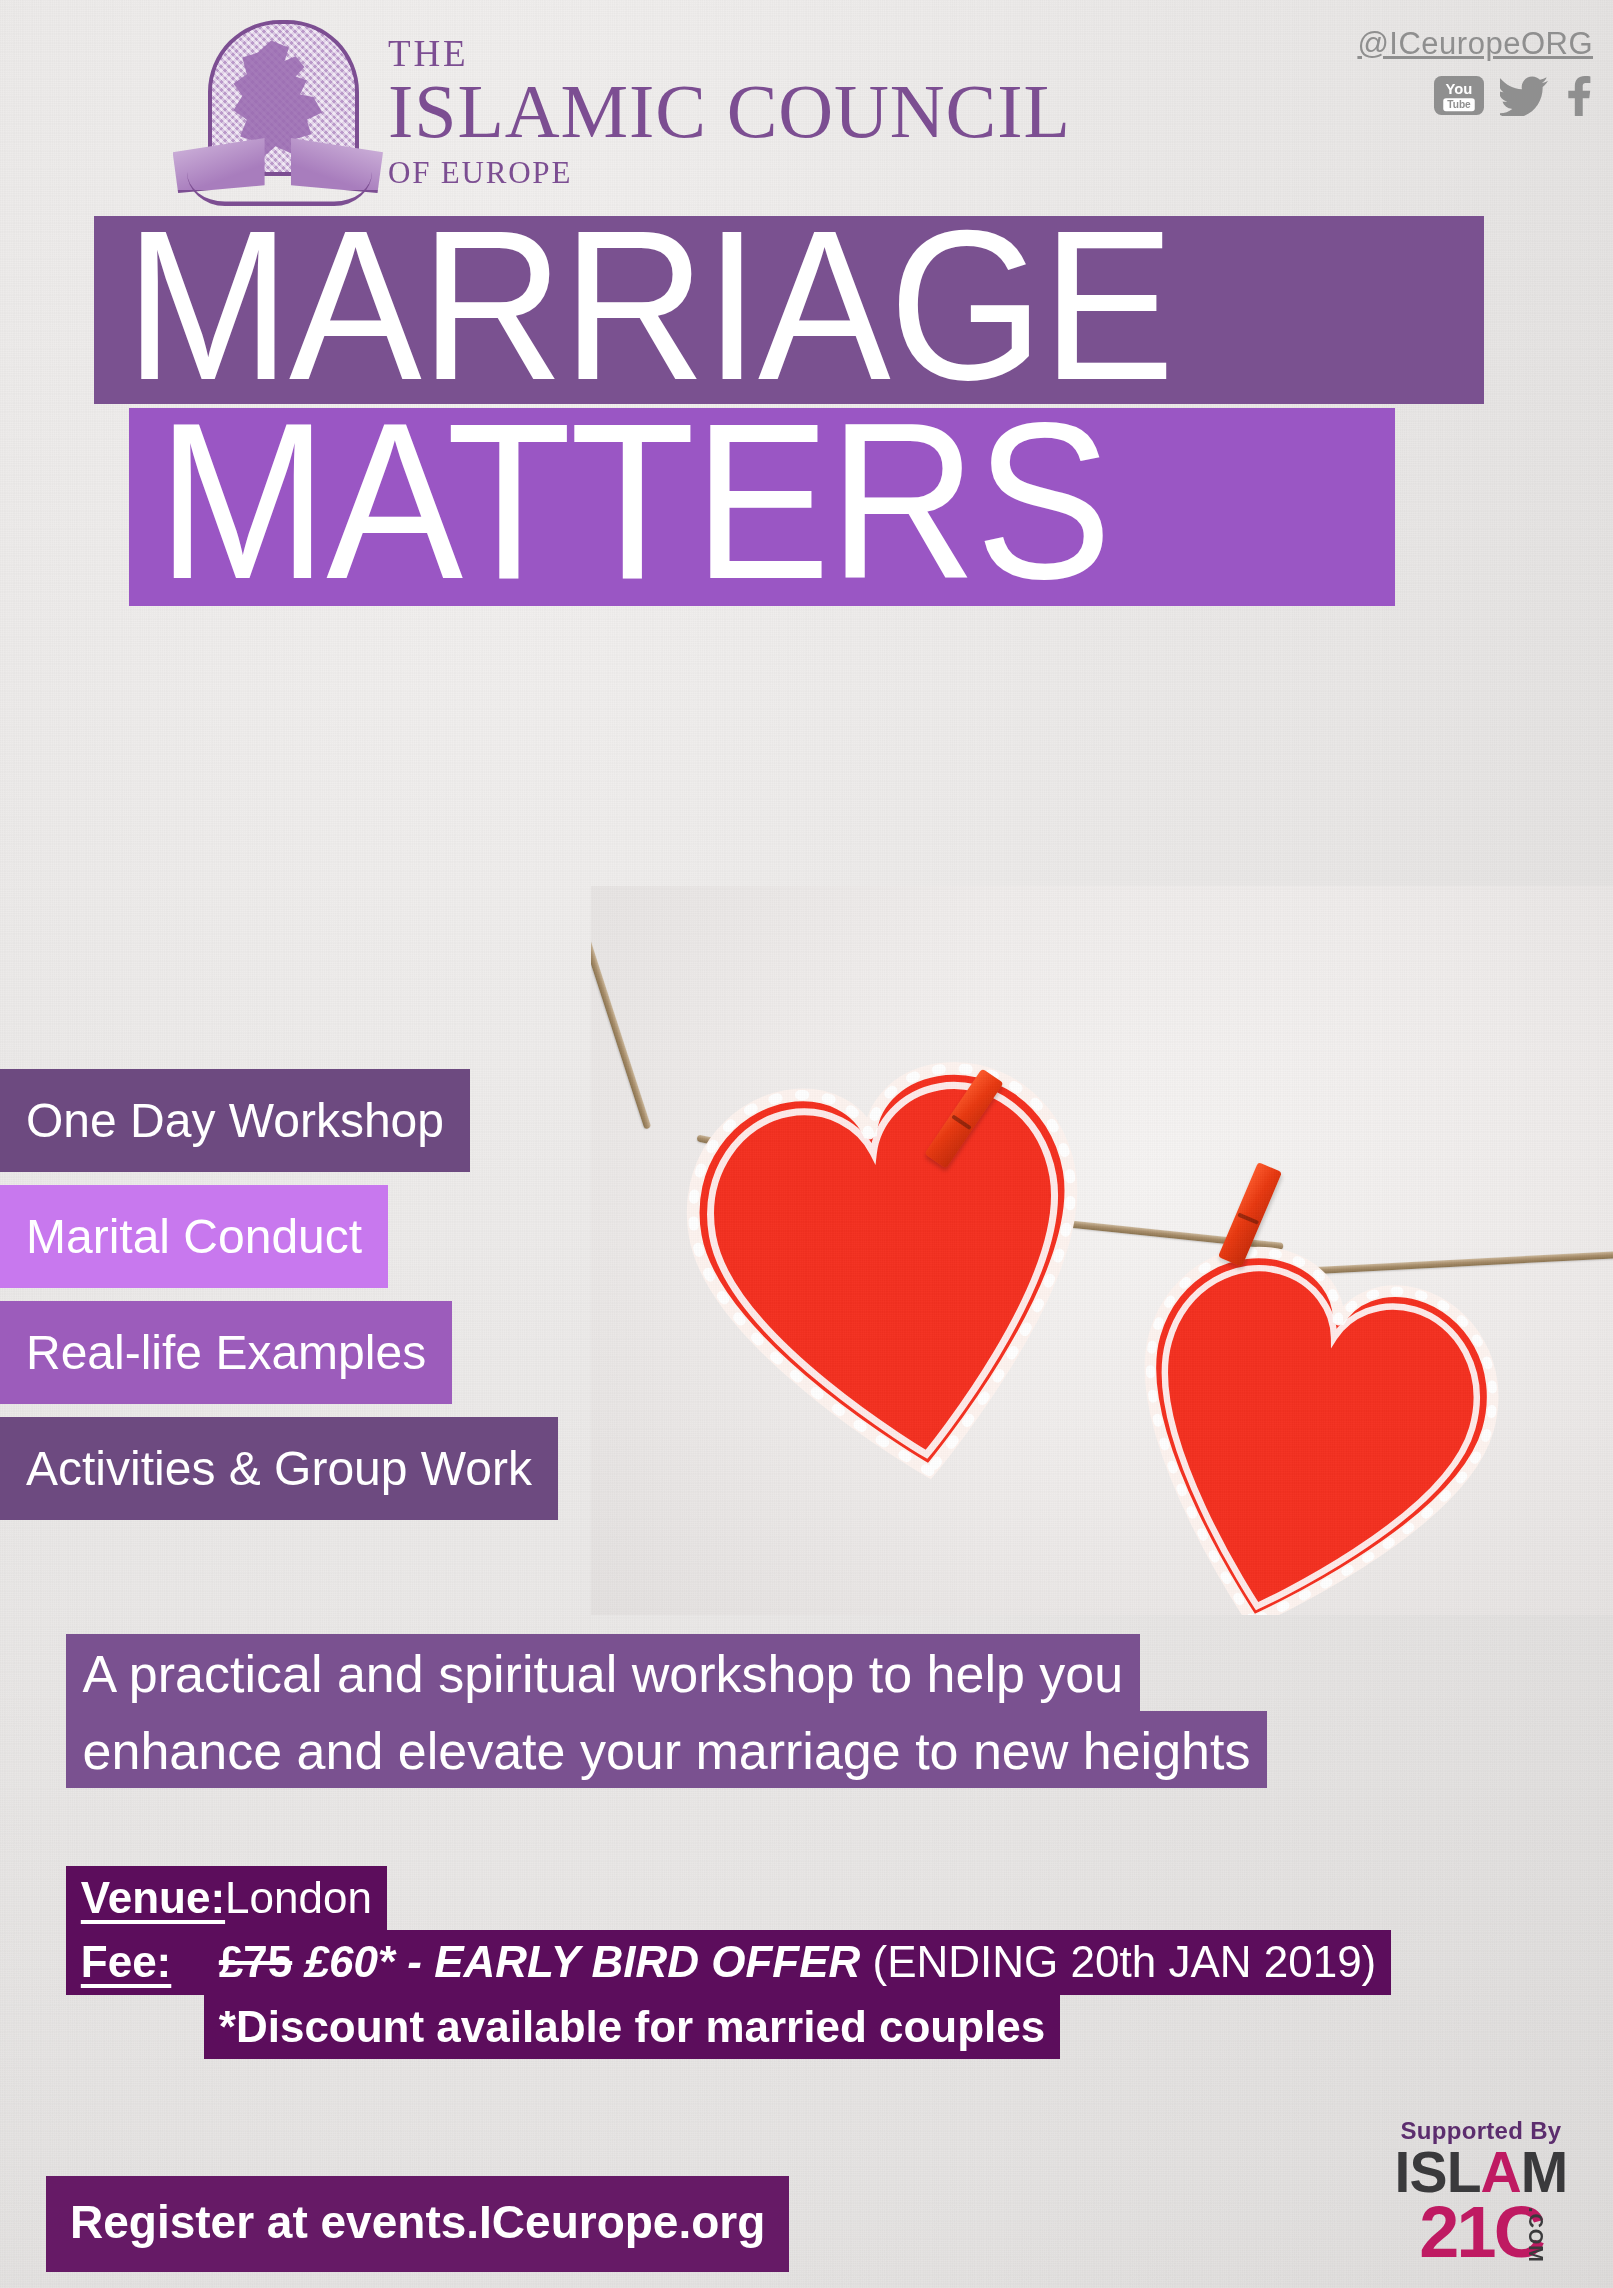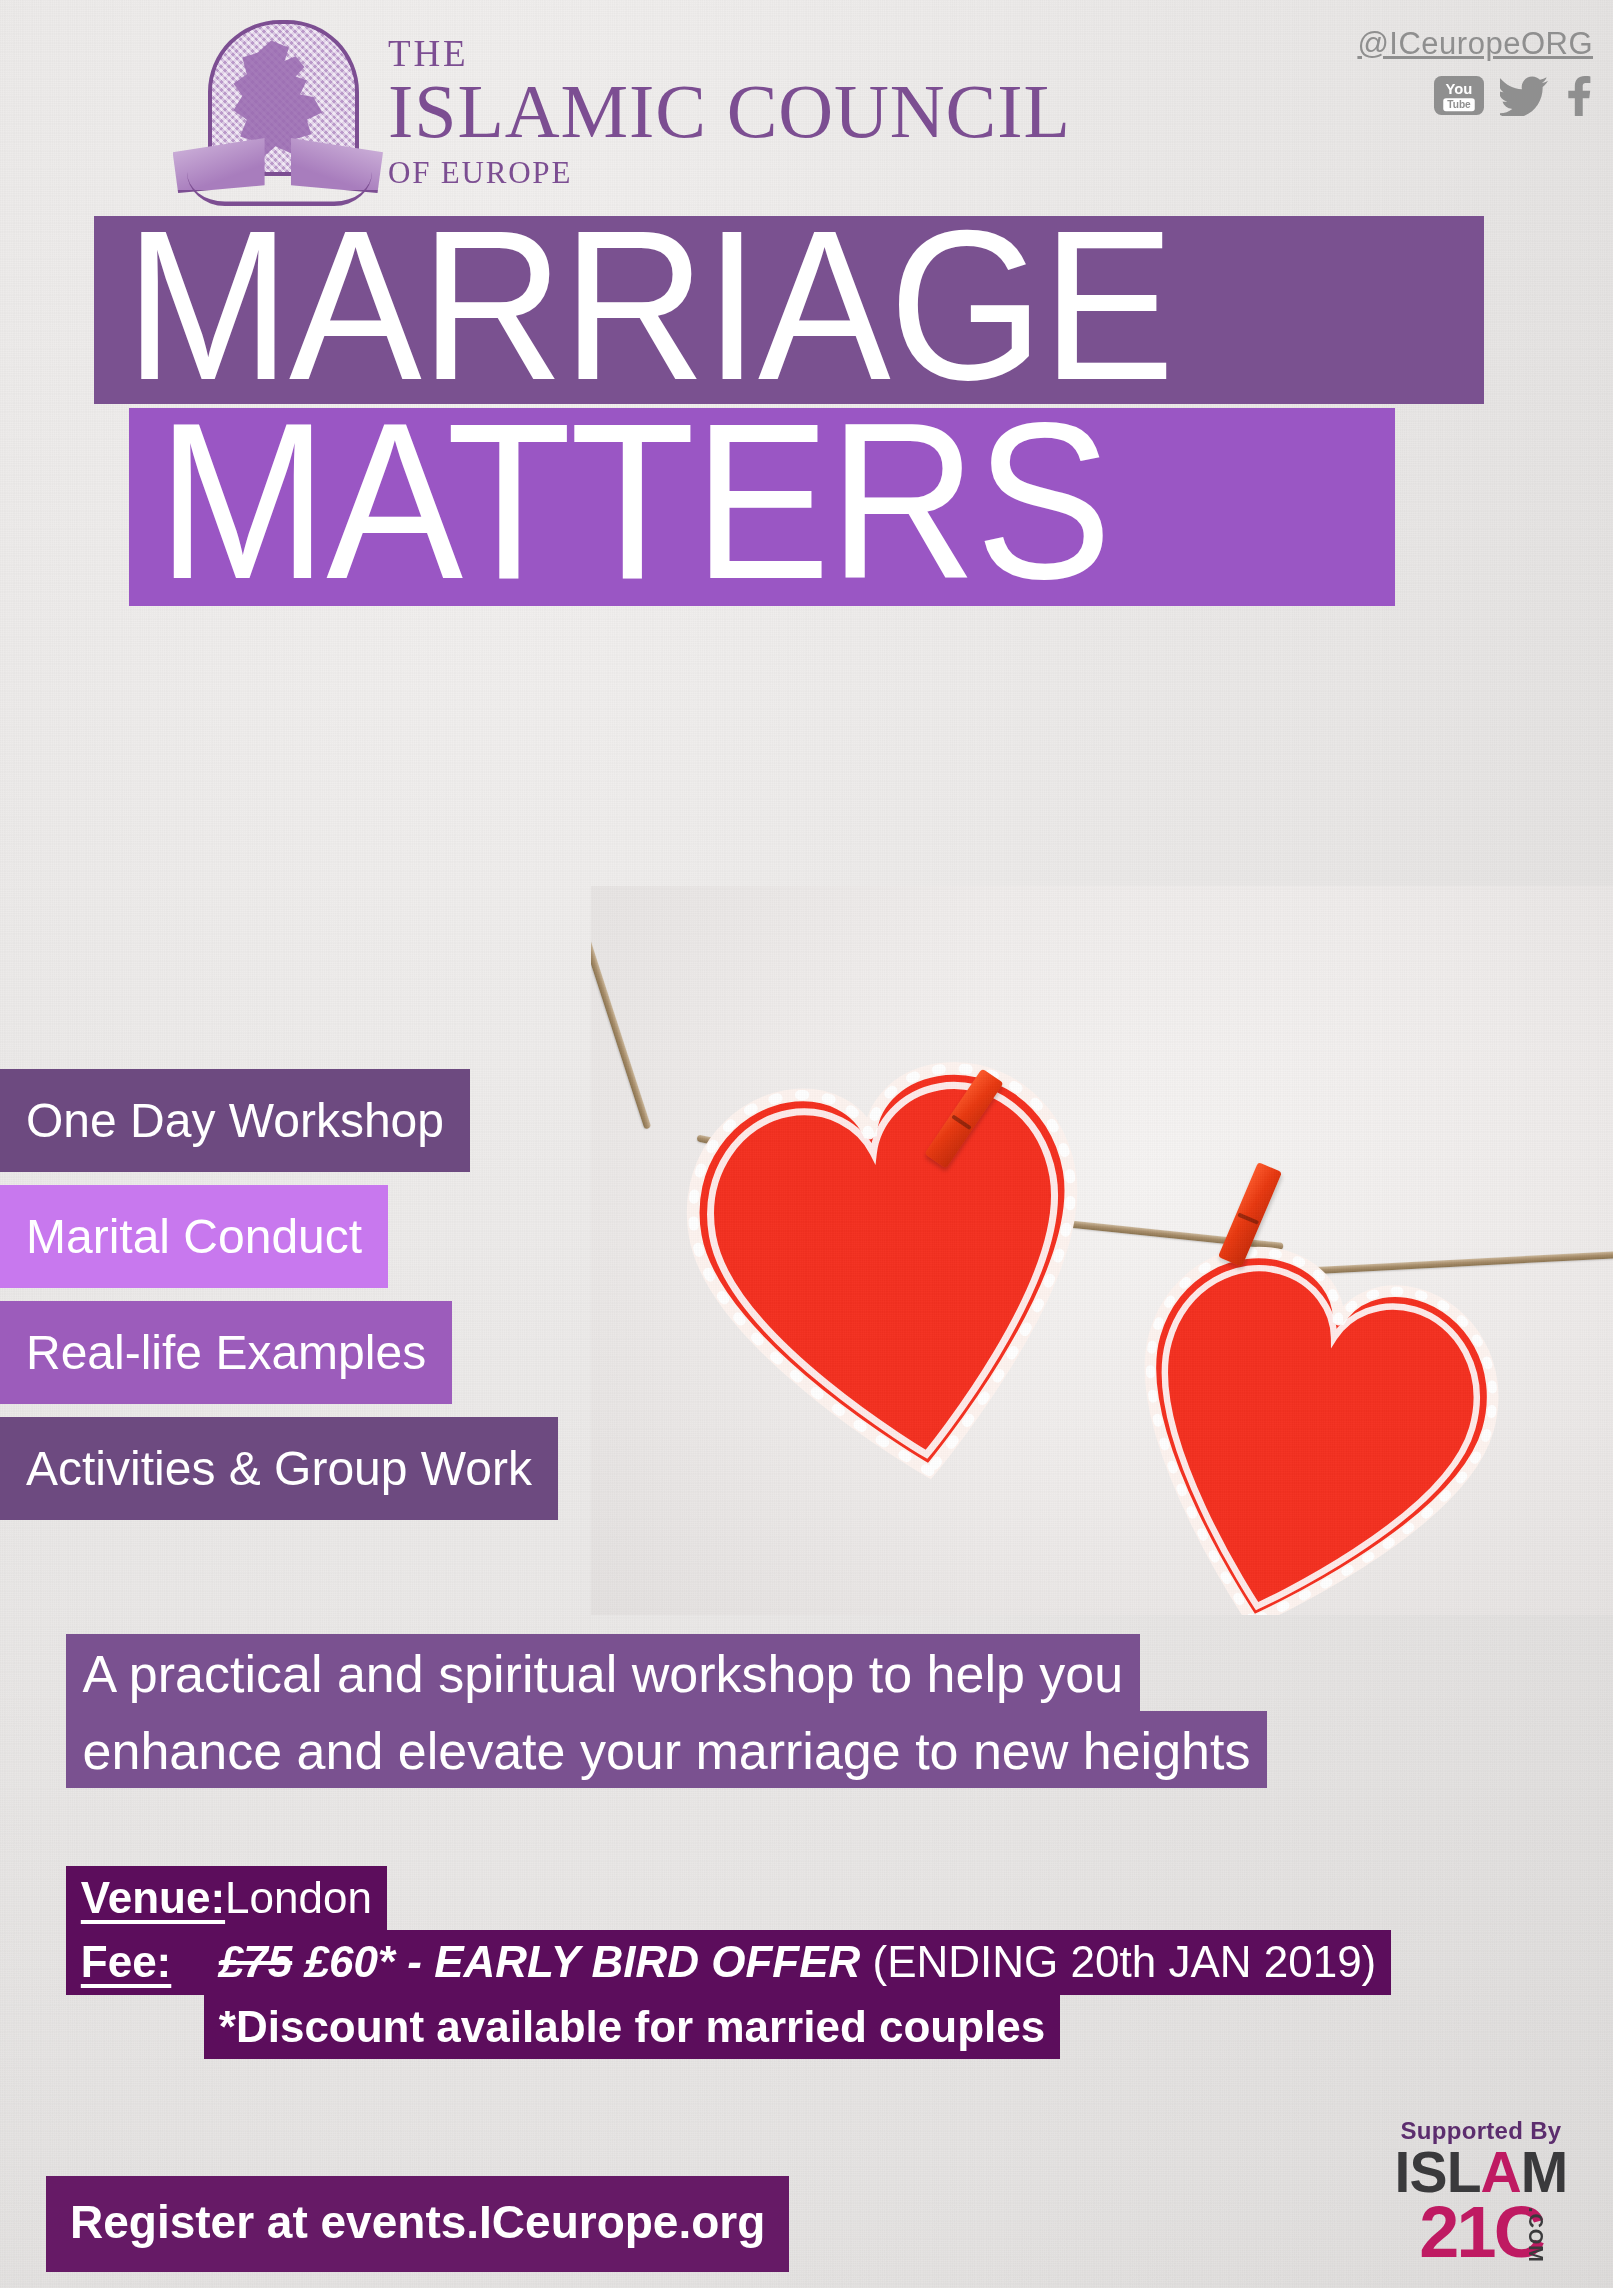--- a/index.html
+++ b/index.html
@@ -153,21 +153,21 @@
 
   
   .details{position:absolute;left:66px;top:1866px;font-family:"Liberation Sans Narrow","Liberation Sans",sans-serif;}
   .drow{display:block;}
   .dband{
     display:inline-block;background:#5c0d5c;color:#fff;
     font-size:44px;line-height:59px;padding:1.8px 14.8px 3.7px 14.8px;white-space:nowrap;
   }
   .dlabel{display:inline-block;min-width:138px;font-weight:bold;text-decoration:underline;text-underline-offset:7.4px;}
   .dval{display:inline-block;}
-  .strike{text-decoration:line-through;font-weight:bold;font-style:italic;}
+  .strike{text-decoration:line-through;font-weight:bold;}
   .bi{font-weight:bold;font-style:italic;}
   .note{font-weight:bold;}
 
   
   .register{
     position:absolute;left:46px;top:2176px;
     background:#661a66;color:#fff;
     font-size:46px;line-height:85px;padding:3.7px 24px 7.4px 24px;
     font-family:"Liberation Sans Narrow","Liberation Sans",sans-serif;
     font-weight:bold;white-space:nowrap;display:inline-block;

